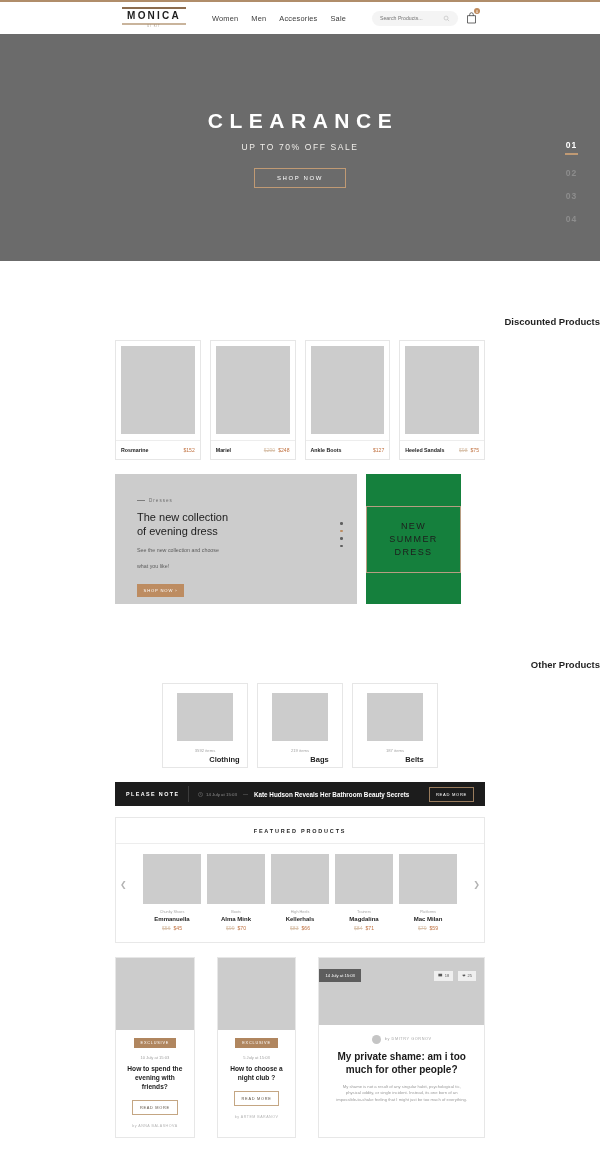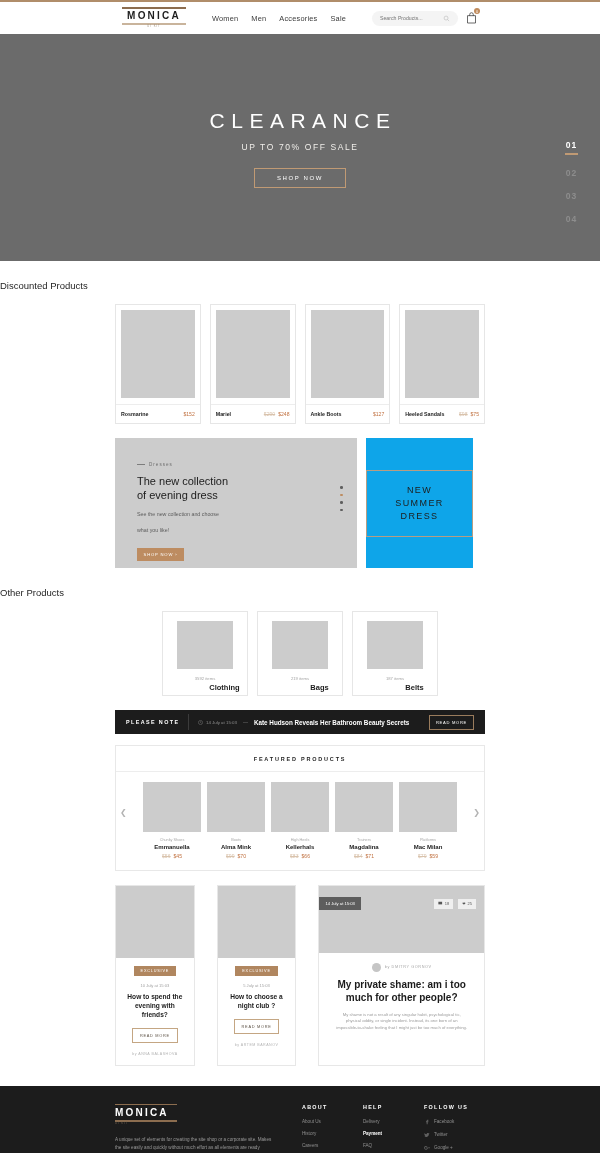--- a/index.html
+++ b/index.html
@@ -51,21 +51,21 @@
   
   .hero {
     height: 227px; background: #6b6b6b; position: relative;
     display: flex; flex-direction: column; align-items: center; justify-content: center;
   }
   .hero h1 {
     font-size: 38px; letter-spacing: 11px; color: #fff; font-weight: 700;
     line-height: 40px; text-indent: 11px;
   }
   .hero h2 {
-    font-size: 21px; letter-spacing: 6.5px; color: #fff; font-weight: 400;
+    font-size: 21px; letter-spacing: 6.5px; color: #fff; font-weight: 700;
     margin-top: 1px; text-indent: 6px;
   }
   .hero .sub {
     font-size: 8.5px; letter-spacing: 1.6px; color: #f0eeea; margin-top: 9px;
   }
   .hero-btn {
     margin-top: 16px; width: 92px; height: 20px; border: 1px solid #c09a74;
     color: #fff; font-size: 6px; letter-spacing: 1.6px;
     display: flex; align-items: center; justify-content: center; cursor: pointer;
     background: transparent;
@@ -76,22 +76,23 @@
     margin-bottom: 13px; cursor: pointer; font-weight: 700;
   }
   .slide-n.active { color: #ffffff; }
   .slide-n.active::after {
     content: ""; display: block; width: 13px; height: 1.5px;
     background: #c09a74; margin: 3px auto 0;
   }
 
   
   .sec-title {
-    text-align: left; font-size: 9.5px; font-weight: 400; color: #1f1f1f;
+    text-align: right; font-size: 9.5px; font-weight: 700; color: #1f1f1f;
     padding: 19px 0 13px;
+    margin-top: 36px;
   }
   .row { display: flex; gap: 9px; padding: 0 115px; justify-content: center; }
 
   
   .pcard { width: 86px; border: 1px solid #e6e6e6; background: #fff; }
   .pcard .img { height: 88px; background: #cccccc; margin: 5px 5px 0; }
   .pcard .meta {
     display: flex; justify-content: space-between; align-items: center;
     padding: 6px 5px 6px; border-top: 1px solid #ededed; margin-top: 6px;
   }
@@ -121,21 +122,21 @@
     display: flex; align-items: center; justify-content: center; gap: 2px;
     font-family: "Liberation Sans", sans-serif;
   }
   .pdots { position: absolute; right: 14px; top: 48px; }
   .pdots i {
     display: block; width: 2.6px; height: 2.6px; border-radius: 50%;
     background: #5f5f5f; margin-bottom: 5px; cursor: pointer;
   }
   .pdots i.on { background: #bd8c61; }
   .promo2 {
-    width: 107px; height: 130px; background: #0ea5e9;
+    width: 95px; height: 130px; background: #15803d;
     display: flex; align-items: center; justify-content: center;
   }
   .promo2 .box {
     border: 1px solid #b79d82; padding: 13px 14px; text-align: center;
     font-size: 9px; letter-spacing: 1.4px; line-height: 13px;
     color: #1d1d1d; font-weight: 400;
   }
 
   
   .ccard {

